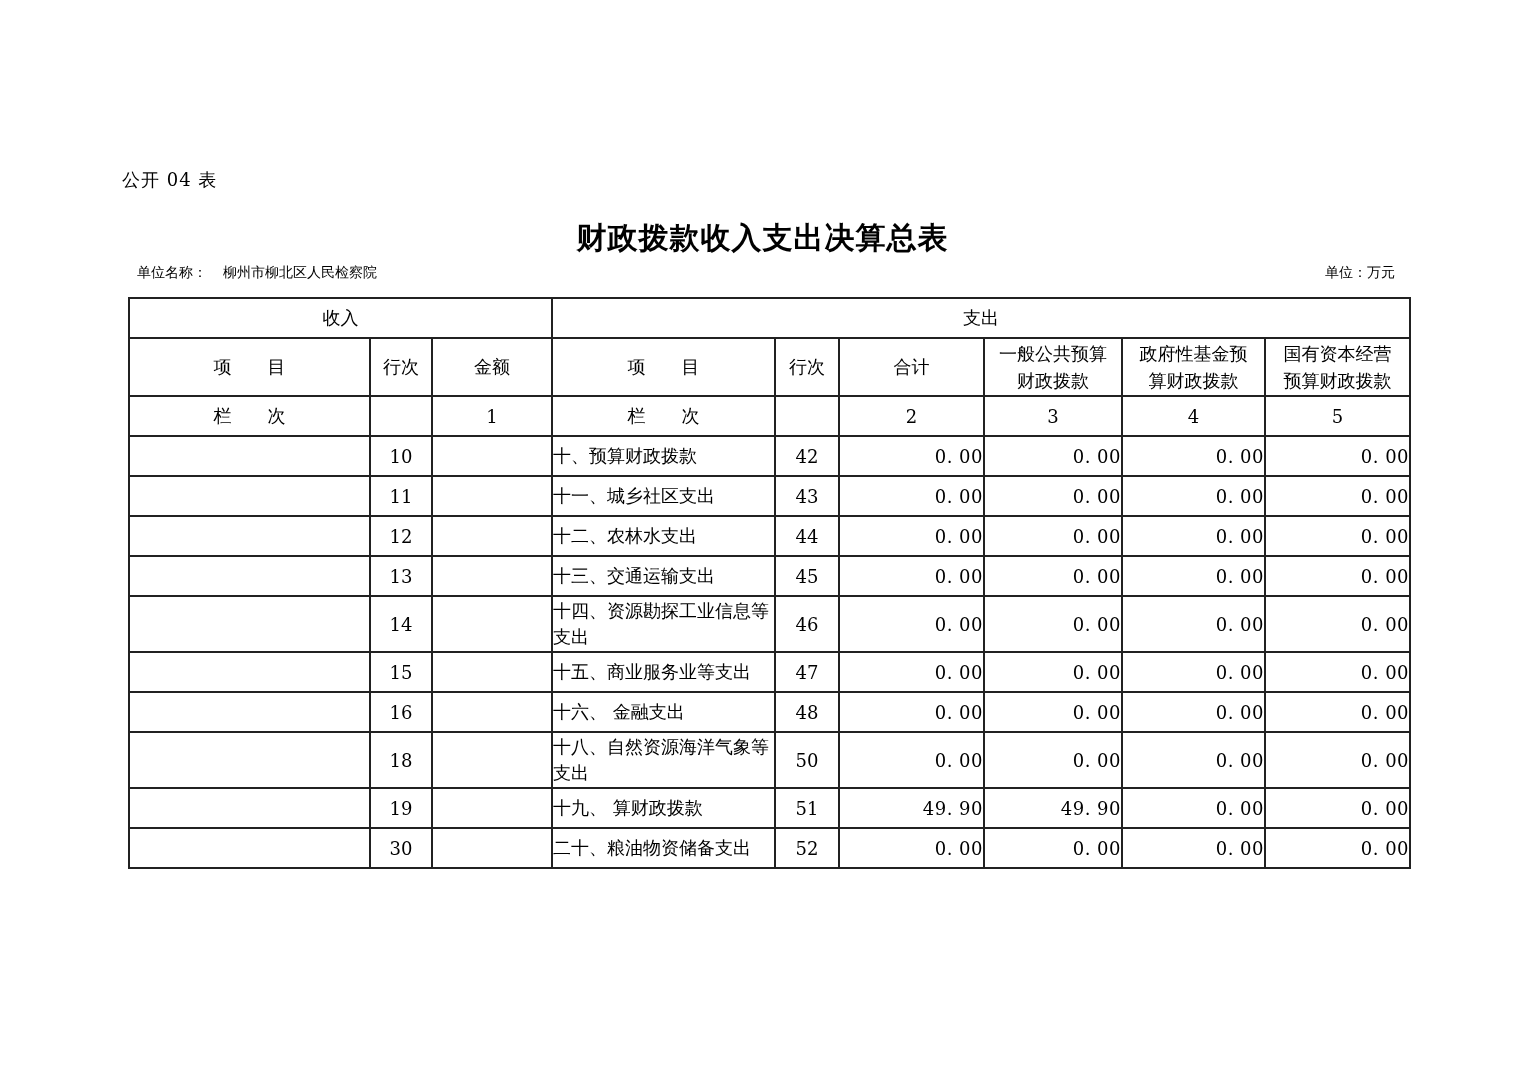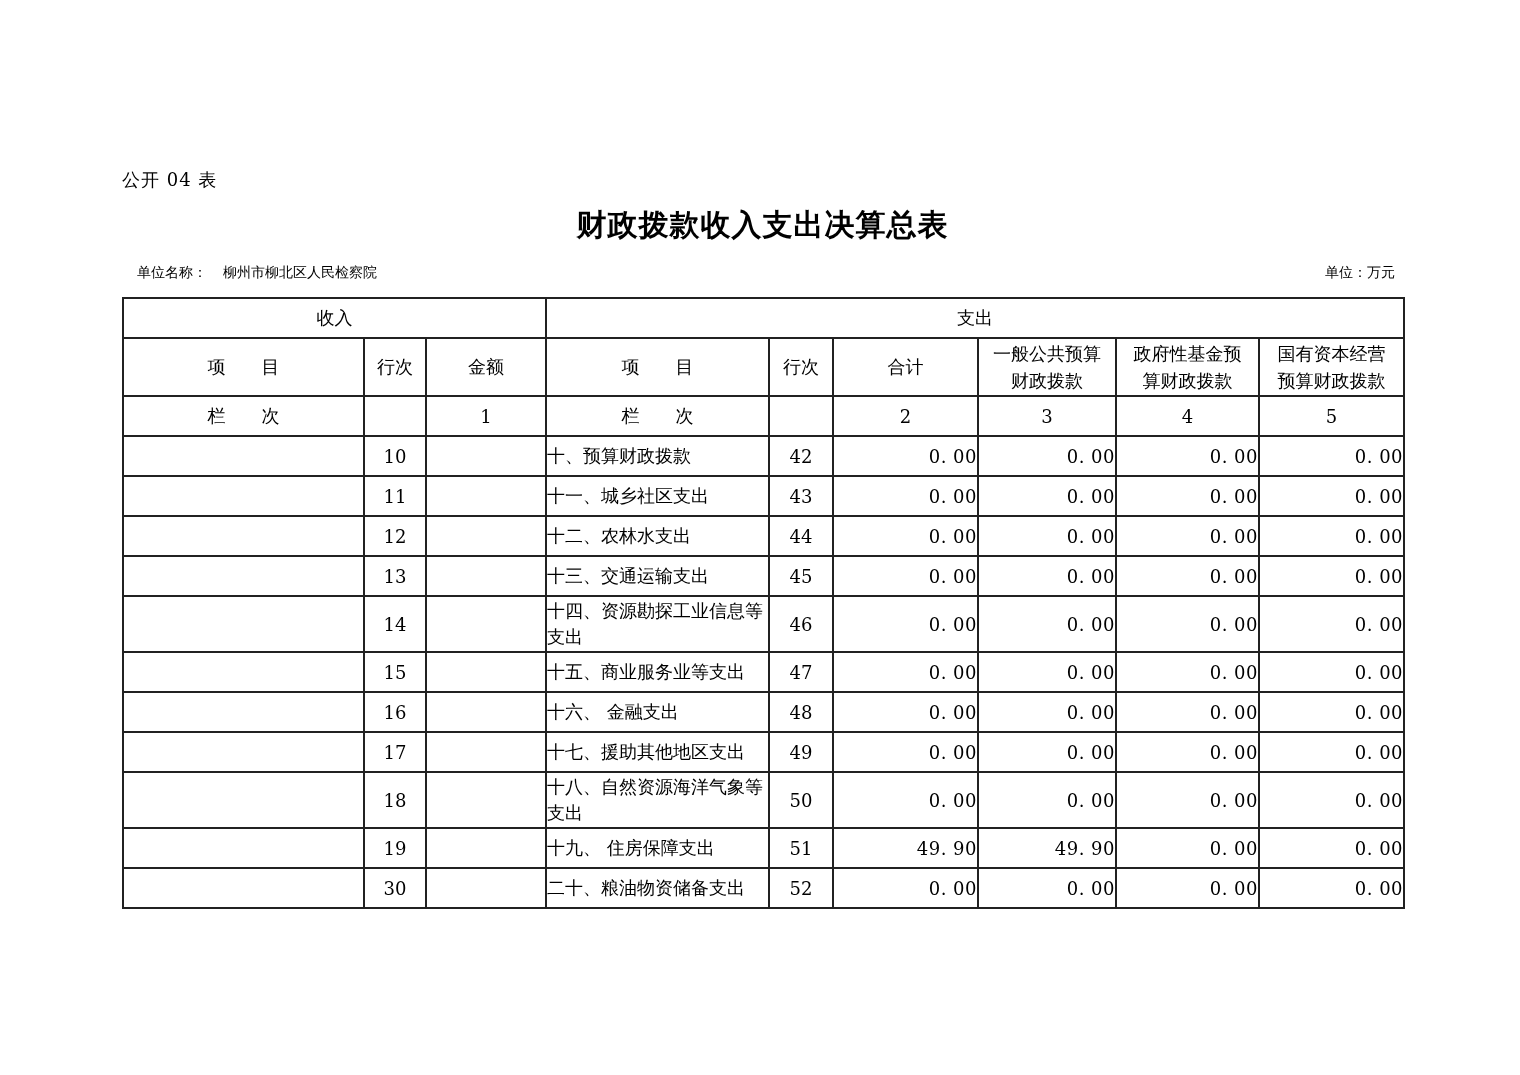--- a/index.html
+++ b/index.html
@@ -10,35 +10,35 @@
     font-family: "DejaVu Serif", "Liberation Serif", serif;
     color: #000000;
   }
   .page { position: relative; width: 1520px; height: 1075px; overflow: hidden; }
 
   .form-code {
     position: absolute; top: 168px; left: 122px; width: 1277px;
     text-align: left; font-size: 18px; letter-spacing: 1px;
   }
   .doc-title {
-    position: absolute; top: 205px; left: 122px; width: 1281px;
+    position: absolute; top: 218px; left: 122px; width: 1281px;
     margin: 0; text-align: center;
     font-size: 30px; font-weight: 700; letter-spacing: 1px;
   }
   .meta-row {
     position: absolute; top: 264px; left: 122px; width: 1281px;
     display: flex; justify-content: space-between; align-items: flex-end;
     font-size: 14px;
   }
   .unit-name { padding-left: 15px; }
   .unit-name .value { margin-left: 16px; }
   .unit-measure { padding-right: 8px; margin-left: 15px; }
 
   table.main-table {
-    position: absolute; top: 297px; left: 122px;
+    position: absolute; top: 297px; left: 128px;
     width: 1281px; table-layout: fixed;
     border-collapse: collapse;
     font-size: 18px;
   }
   .main-table th, .main-table td {
     border: 2px solid #212121;
     font-weight: normal;
     padding: 0;
     overflow: hidden;
   }
@@ -183,47 +183,36 @@
           <td class="c-item"></td>
           <td class="c-line">16</td>
           <td class="c-num"></td>
           <td class="c-item">十六、 金融支出</td>
           <td class="c-line">48</td>
           <td class="c-num">0. 00</td>
           <td class="c-num">0. 00</td>
           <td class="c-num">0. 00</td>
           <td class="c-num">0. 00</td>
         </tr>
-        <tr>
-          <td class="c-item"></td>
-          <td class="c-line">17</td>
-          <td class="c-num"></td>
-          <td class="c-item">十七、援助其他地区支出</td>
-          <td class="c-line">49</td>
-          <td class="c-num">0. 00</td>
-          <td class="c-num">0. 00</td>
-          <td class="c-num">0. 00</td>
-          <td class="c-num">0. 00</td>
-        </tr>
         <tr class="tall">
           <td class="c-item"></td>
           <td class="c-line">18</td>
           <td class="c-num"></td>
           <td class="c-item">十八、自然资源海洋气象等支出</td>
           <td class="c-line">50</td>
           <td class="c-num">0. 00</td>
           <td class="c-num">0. 00</td>
           <td class="c-num">0. 00</td>
           <td class="c-num">0. 00</td>
         </tr>
         <tr>
           <td class="c-item"></td>
           <td class="c-line">19</td>
           <td class="c-num"></td>
-          <td class="c-item">十九、 住房保障支出</td>
+          <td class="c-item">十九、 算财政拨款</td>
           <td class="c-line">51</td>
           <td class="c-num">49. 90</td>
           <td class="c-num">49. 90</td>
           <td class="c-num">0. 00</td>
           <td class="c-num">0. 00</td>
         </tr>
         <tr>
           <td class="c-item"></td>
           <td class="c-line">30</td>
           <td class="c-num"></td>

